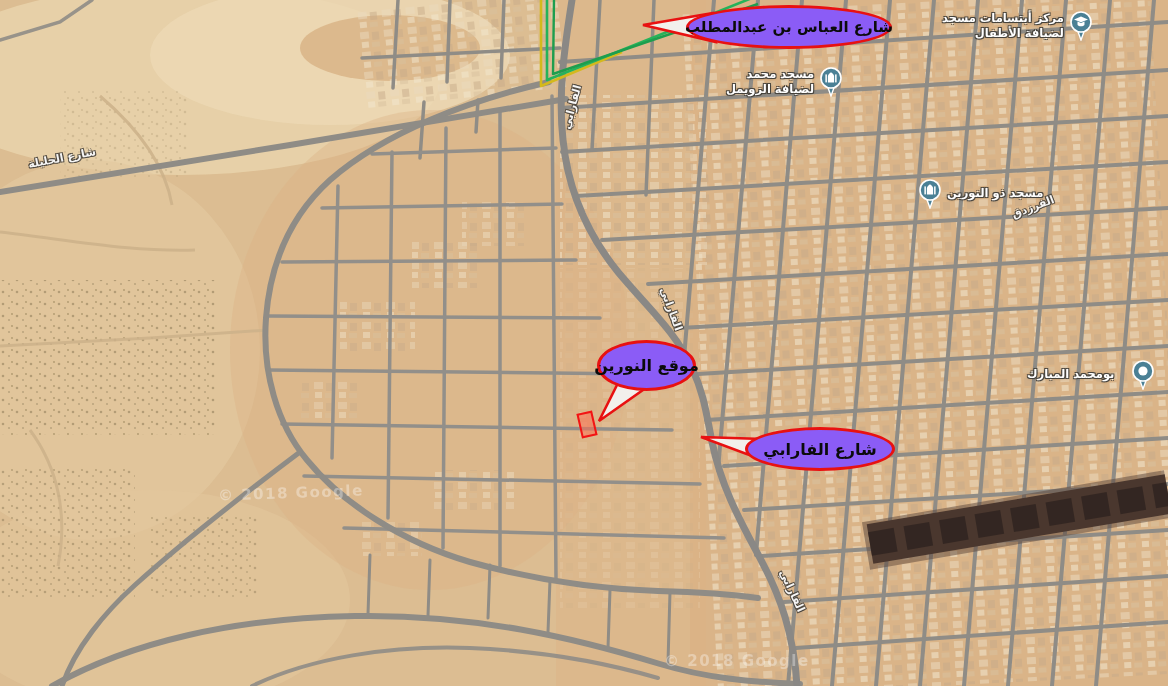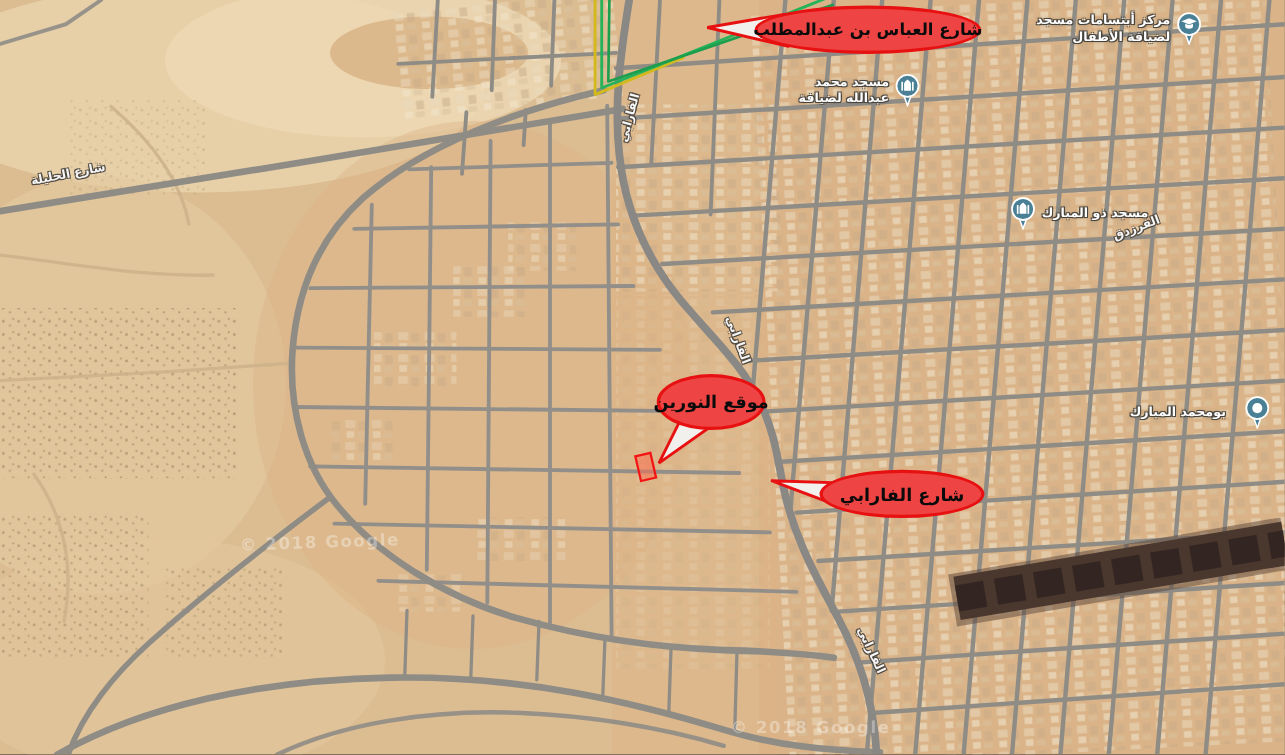--- a/index.html
+++ b/index.html
@@ -36,21 +36,21 @@
     transform-origin:center center;
   }
   #st-farabi-top{left:572px;top:107px;transform:translate(-50%,-50%) rotate(-75deg);}
   #st-farabi-mid{left:671px;top:309px;transform:translate(-50%,-50%) rotate(70deg);}
   #st-farabi-bottom{left:792px;top:591px;transform:translate(-50%,-50%) rotate(65deg);}
   #st-halila{left:62px;top:158px;transform:translate(-50%,-50%) rotate(-11deg);}
   #st-farazdaq{left:1033px;top:207px;transform:translate(-50%,-50%) rotate(-21deg);}
 
   
   .callout{
-    position:absolute;z-index:6;background:#ef4444;border:3px solid #e81111;border-radius:50%;
+    position:absolute;z-index:6;background:#8b5cf6;border:3px solid #e81111;border-radius:50%;
     display:flex;align-items:center;justify-content:center;box-sizing:border-box;
     color:#0b0b0b;font-weight:bold;direction:rtl;white-space:nowrap;
   }
   #callout-abbas{left:686px;top:5px;width:206px;height:44px;font-size:15px;}
   #callout-location{left:597px;top:340px;width:99px;height:51px;font-size:16px;}
   #callout-farabi{left:745px;top:427px;width:150px;height:44px;font-size:16px;}
   #tails{z-index:5;pointer-events:none;}
 
   
   .marker{
@@ -227,21 +227,21 @@
 
   <div class="street-label" id="st-farabi-top">الفارابي</div>
   <div class="street-label" id="st-farabi-mid">الفارابي</div>
   <div class="street-label" id="st-farabi-bottom">الفارابي</div>
   <div class="street-label" id="st-halila">شارع الحليلة</div>
   <div class="street-label" id="st-farazdaq">الفرزدق</div>
 
   <div class="poi" id="poi-zuwaimel">
     <div class="poi-label label-left">
       <div>مسجد محمد</div>
-      <div>عبدالله لضيافة</div>
+      <div>لضيافة الزويمل</div>
     </div>
     <svg class="pin" width="26" height="31" viewBox="0 0 26 31">
       <path d="M9 19 L13 30 L17 19 Z" fill="#4a8095" stroke="#fff" stroke-width="1.4"></path>
       <circle cx="13" cy="12" r="10" fill="#4a8095" stroke="#fff" stroke-width="1.6"></circle>
       <rect x="7.4" y="8.4" width="1.5" height="8" fill="#fff"></rect>
       <rect x="17.1" y="8.4" width="1.5" height="8" fill="#fff"></rect>
       <path d="M13 6.2c1.9 1.5 3.1 2.6 3.1 4.3 v5.9 H9.9 v-5.9 c0-1.7 1.2-2.8 3.1-4.3z" fill="#fff"></path>
     </svg>
   </div>
 
@@ -260,21 +260,21 @@
 
   <div class="poi" id="poi-nurain">
     <svg class="pin" width="26" height="31" viewBox="0 0 26 31">
       <path d="M9 19 L13 30 L17 19 Z" fill="#4a8095" stroke="#fff" stroke-width="1.4"></path>
       <circle cx="13" cy="12" r="10" fill="#4a8095" stroke="#fff" stroke-width="1.6"></circle>
       <rect x="7.4" y="8.4" width="1.5" height="8" fill="#fff"></rect>
       <rect x="17.1" y="8.4" width="1.5" height="8" fill="#fff"></rect>
       <path d="M13 6.2c1.9 1.5 3.1 2.6 3.1 4.3 v5.9 H9.9 v-5.9 c0-1.7 1.2-2.8 3.1-4.3z" fill="#fff"></path>
     </svg>
     <div class="poi-label">
-      <div>مسجد ذو المبارك</div>
+      <div>مسجد ذو النورين</div>
     </div>
   </div>
 
 
   <div class="poi" id="poi-bumohammed">
     <div class="poi-label label-left">
       <div>بومحمد المبارك</div>
     </div>
     <svg class="pin" width="26" height="31" viewBox="0 0 26 31">
       <path d="M9 19 L13 30 L17 19 Z" fill="#4a8095" stroke="#fff" stroke-width="1.4"></path>

